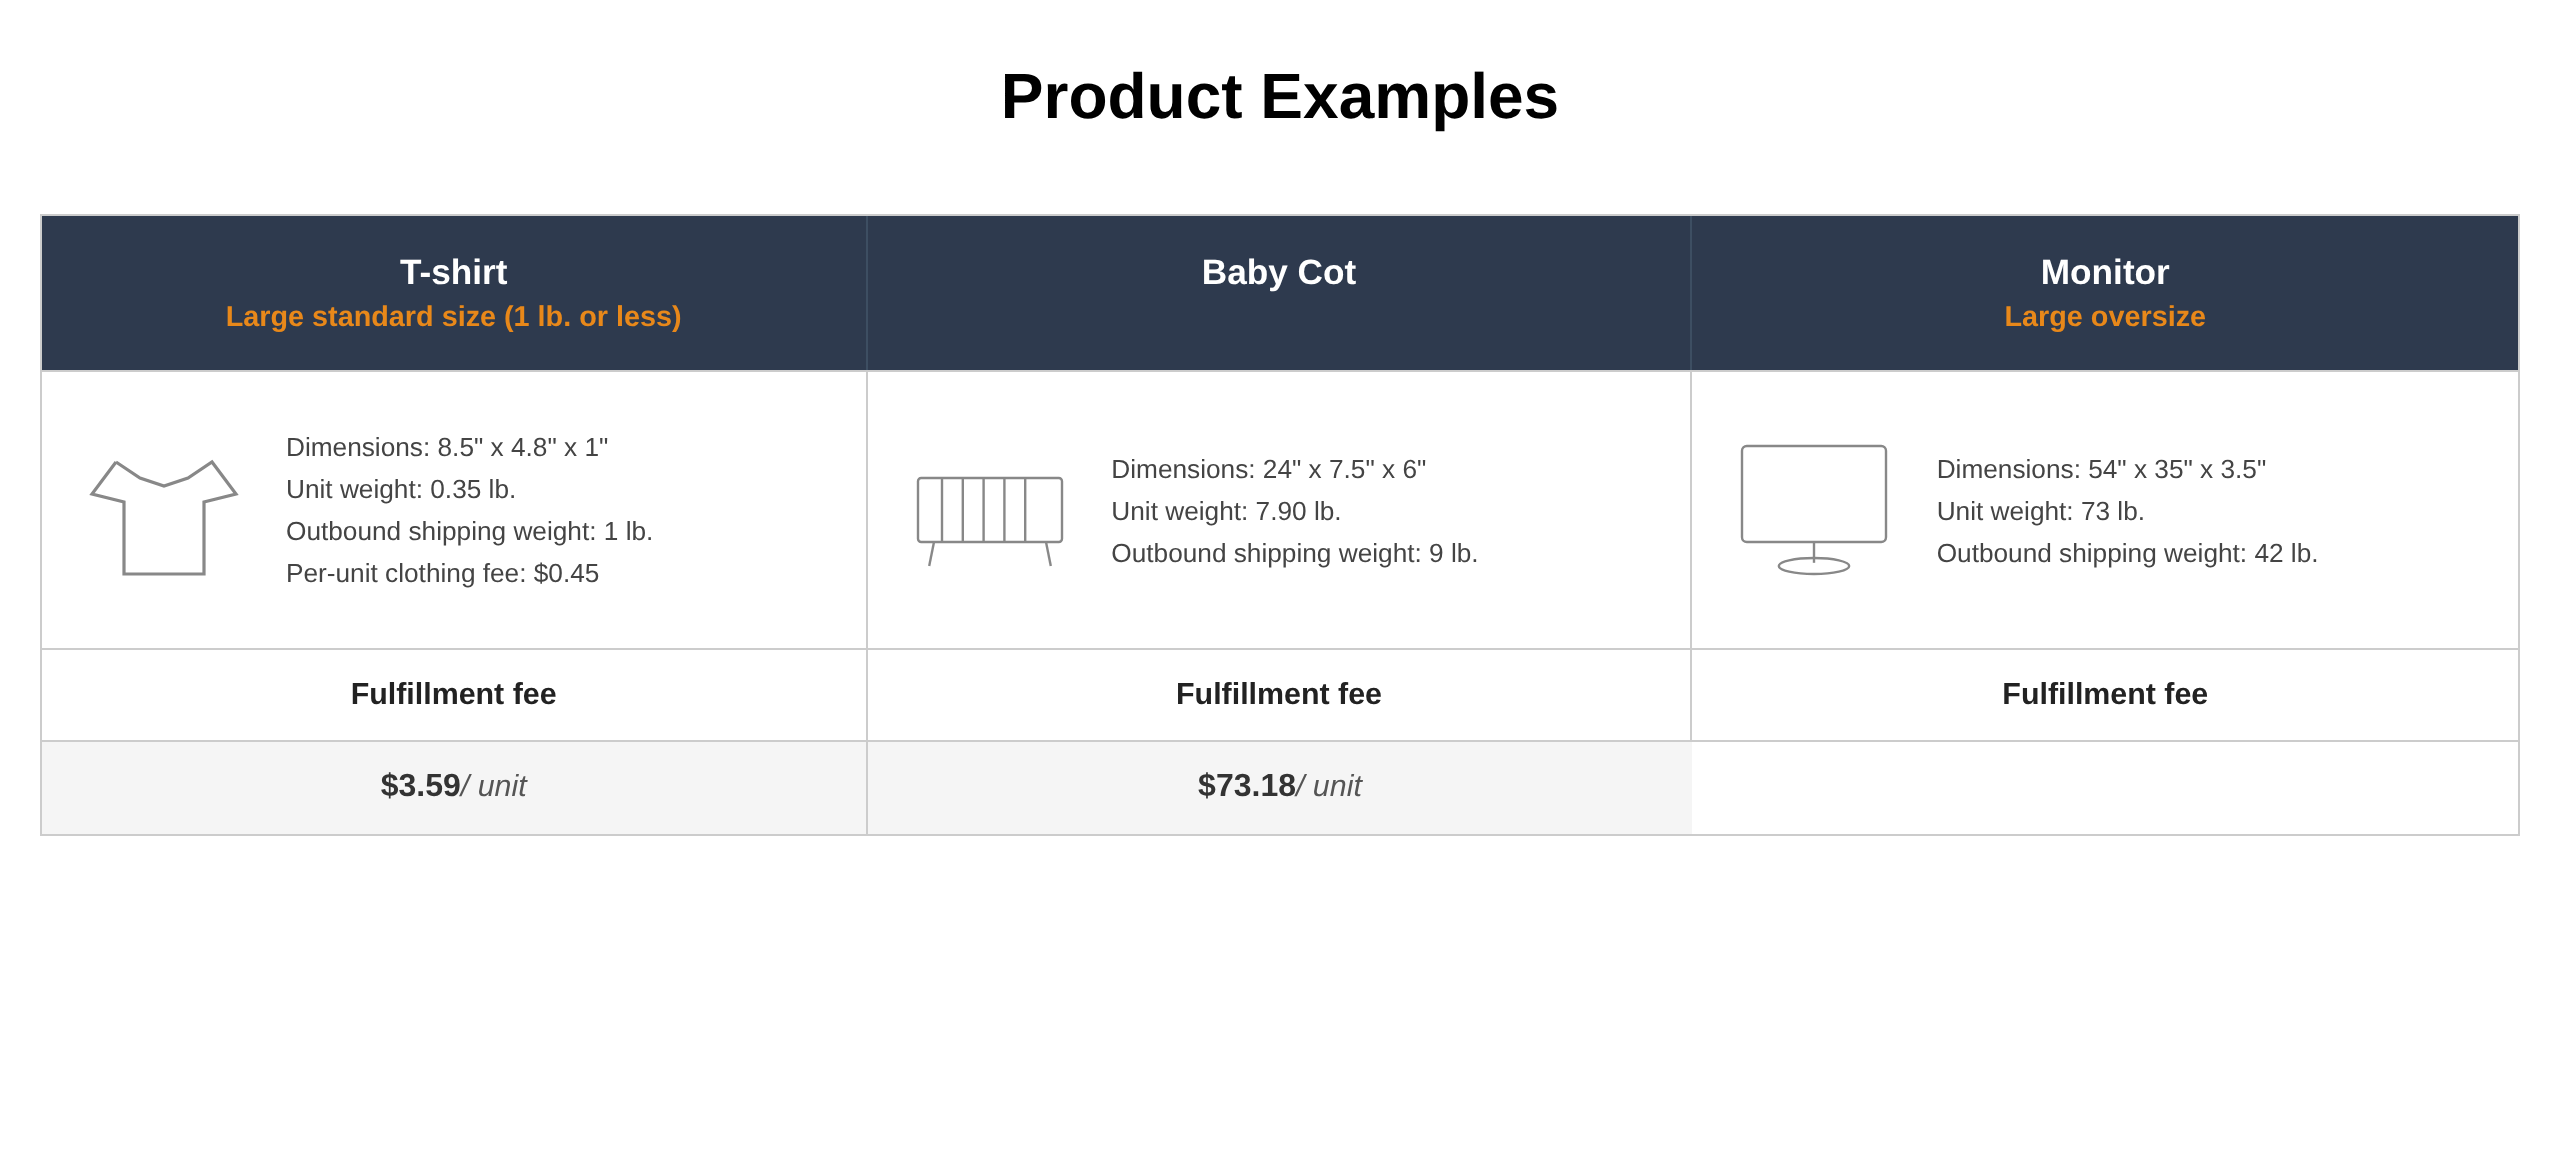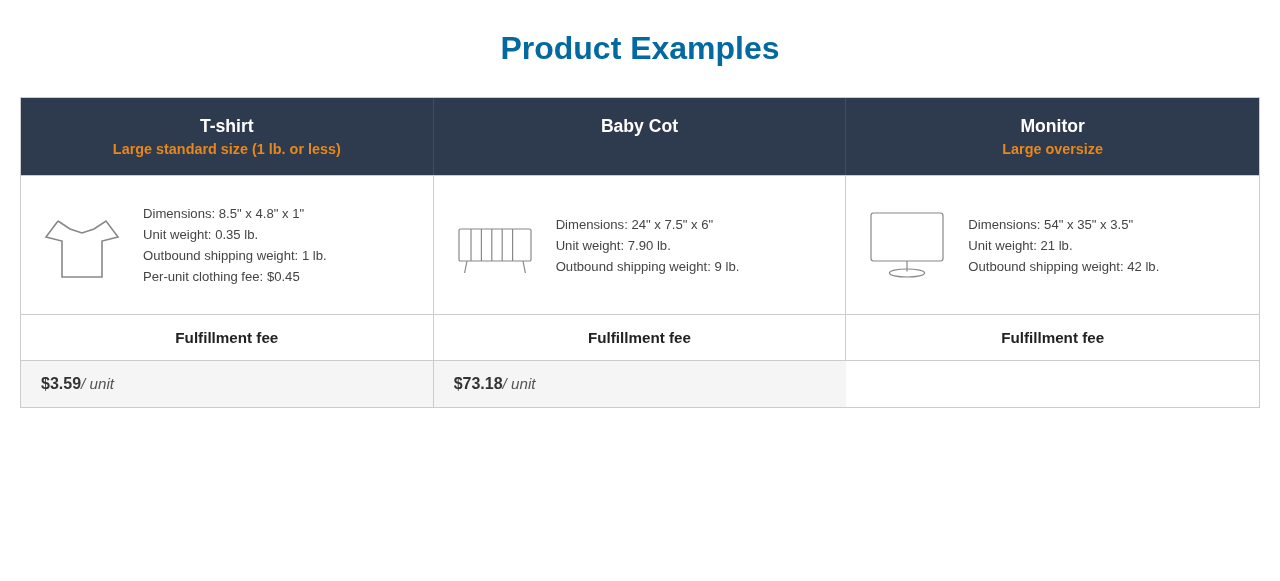--- a/index.html
+++ b/index.html
@@ -8,22 +8,22 @@
       font-family: Arial, sans-serif;
       background: #fff;
       color: #333;
       padding: 30px 20px;
     }
 
     h1 {
       text-align: center;
       font-size: 2rem;
       font-weight: 700;
-      margin-bottom: 30px;
-      color: #0369a1;
+      margin-bottom: 40px;
+      color: #000000;
     }
 
     .table-container {
       width: 100%;
       max-width: 1240px;
       margin: 12px auto;
       border: 1px solid #ccc;
     }
 
     .header-row {
@@ -119,20 +119,21 @@
     }
 
     .fee-value-row {
       display: grid;
       grid-template-columns: 1fr 1fr 1fr;
       border-top: 1px solid #ccc;
     }
 
     .fee-value-cell {
       padding: 14px 20px;
+      text-align: center;
       background: #f5f5f5;
       border-right: 1px solid #ccc;
       font-size: 1rem;
       color: #333;
     }
 
     .fee-value-cell:last-child {
       border-right: none;
     }
 
@@ -215,21 +216,21 @@
 
           <rect x="5" y="5" width="90" height="60" rx="3"></rect>
 
           <line x1="50" y1="65" x2="50" y2="78"></line>
 
           <ellipse cx="50" cy="80" rx="22" ry="5"></ellipse>
         </svg>
       </div>
       <div class="product-details">
         <span>Dimensions: 54" x 35" x 3.5"</span><br>
-        <span>Unit weight: 21 lb.</span><br>
+        <span>Unit weight: 73 lb.</span><br>
         <span>Outbound shipping weight: 42 lb.</span>
       </div>
     </div>
 
   </div>
 
   <div class="fee-label-row">
     <div class="fee-label-cell">Fulfillment fee</div>
     <div class="fee-label-cell">Fulfillment fee</div>
     <div class="fee-label-cell">Fulfillment fee</div>

